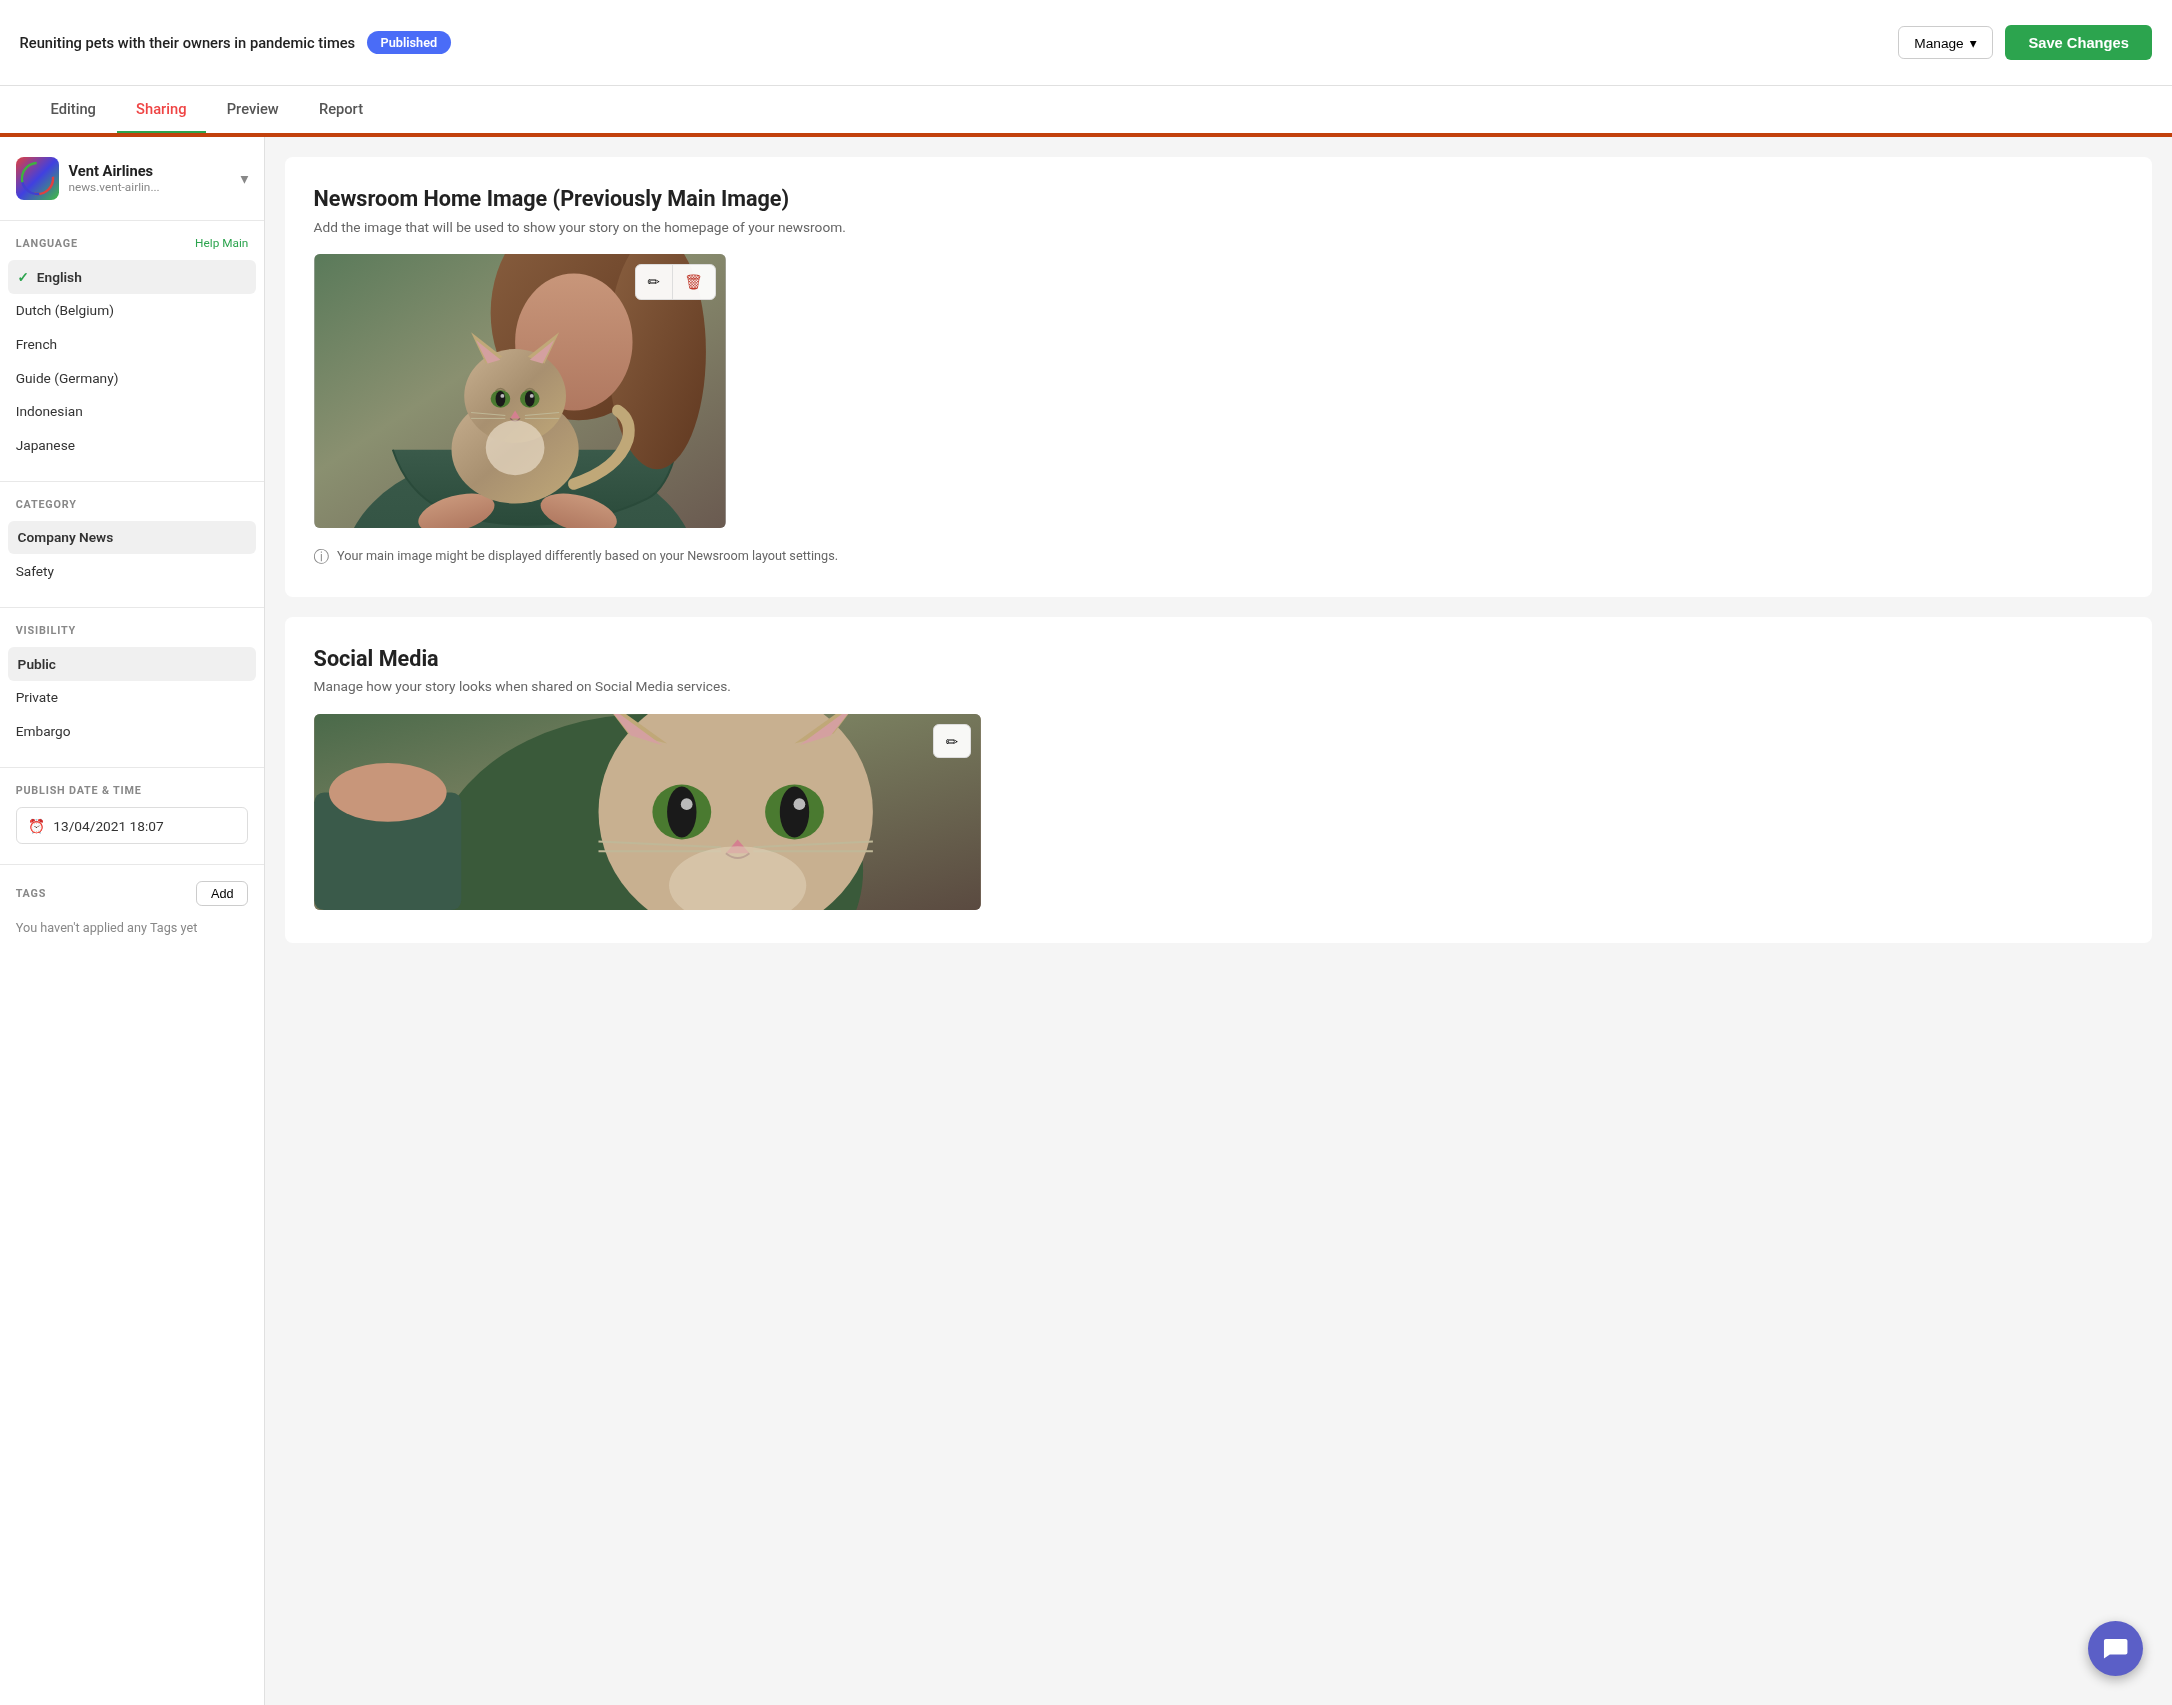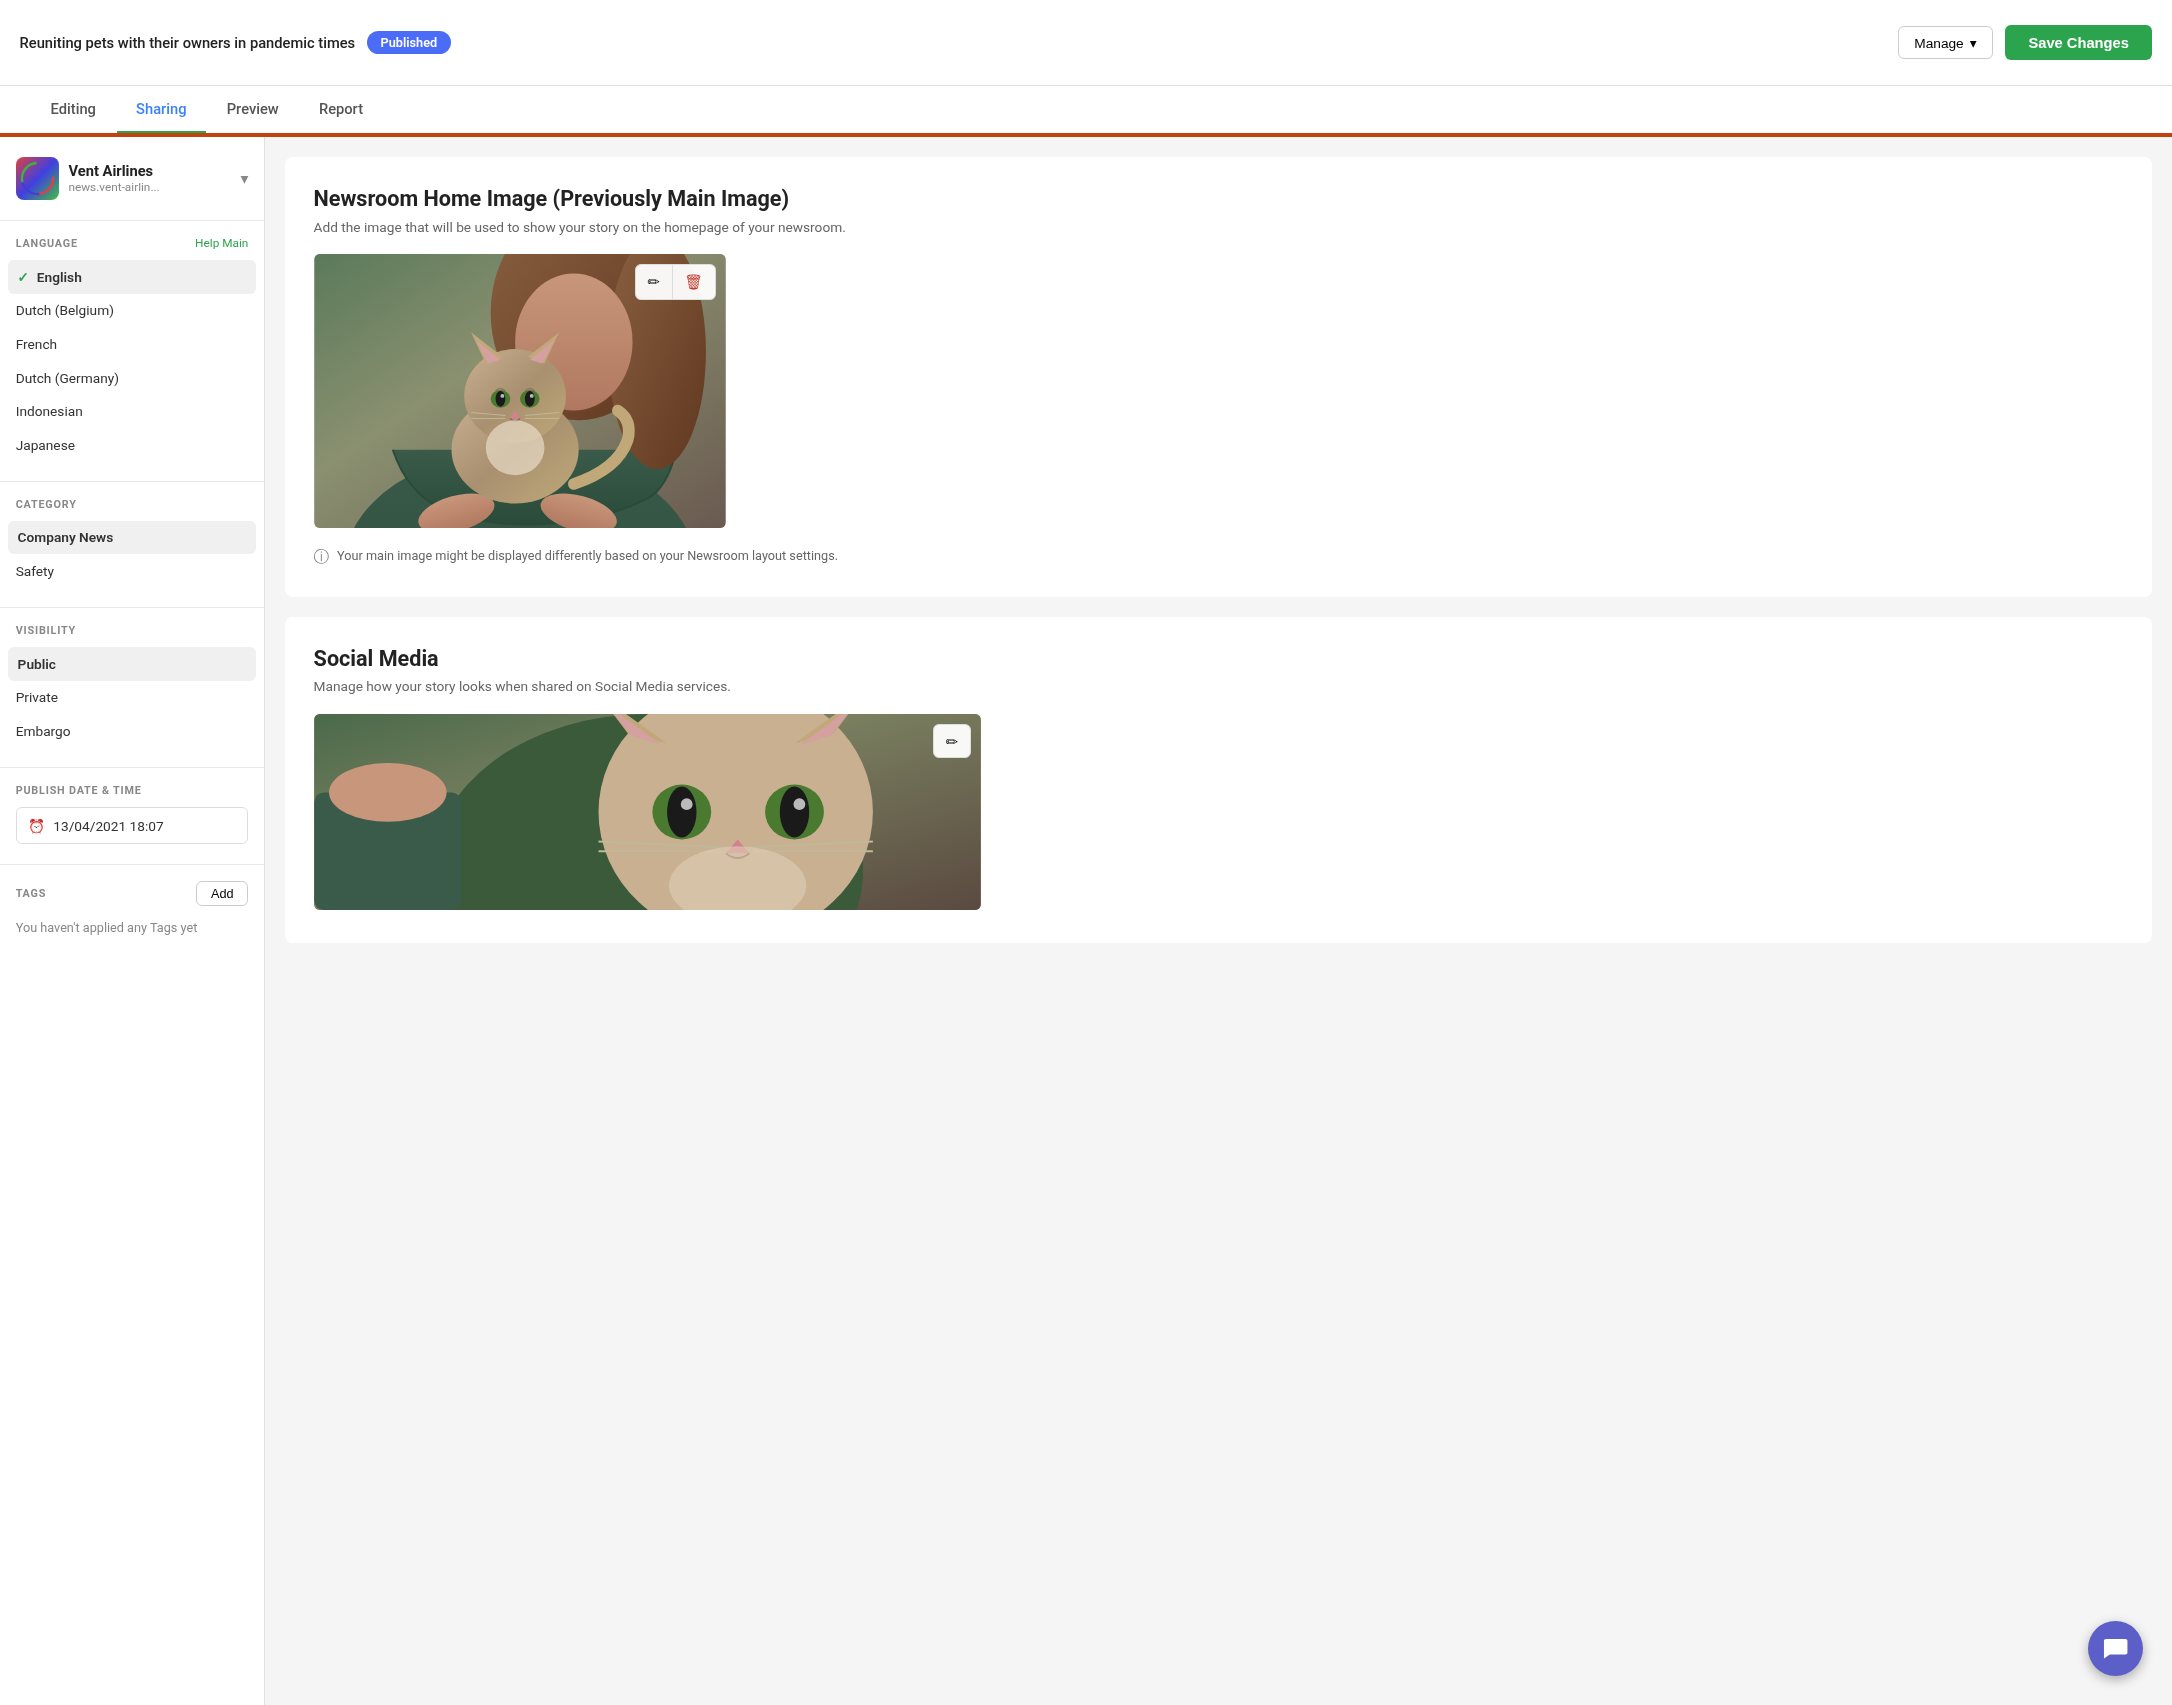--- a/index.html
+++ b/index.html
@@ -29,21 +29,21 @@
 
     
     .tab-nav {
       background: #fff; border-bottom: 4px solid #c2410c;
       display: flex; gap: 1px; padding: 0 31px; flex-shrink: 0;
     }
     .tab-item {
       padding: 13.7px 19.6px; font-size: 14.7px; cursor: pointer; color: #555;
       border-bottom: 2.9px solid transparent; font-weight: 500;
     }
-    .tab-item.active { color: #3b82f6; border-bottom-color: #2ca44e; }
+    .tab-item.active { color: #ef4444; border-bottom-color: #2ca44e; }
 
     
     .main-layout { display: flex; flex: 1; overflow: hidden; }
 
     
     .sidebar {
       width: 265px; background: #fff; border-right: 1px solid #e0e0e0;
       overflow-y: auto; flex-shrink: 0; padding: 19.6px 0;
     }
     .sidebar-section { padding: 0 0 19.6px 0; border-bottom: 1px solid #e8e8e8; margin-bottom: 15.7px; }
@@ -203,21 +203,21 @@
           <span class="check">✓</span>
           <span>English</span>
         </div>
         <div class="sidebar-item">
           <span>Dutch (Belgium)</span>
         </div>
         <div class="sidebar-item">
           <span>French</span>
         </div>
         <div class="sidebar-item">
-          <span>Dutch (Germany)</span>
+          <span>Guide (Germany)</span>
         </div>
         <div class="sidebar-item">
           <span>Indonesian</span>
         </div>
         <div class="sidebar-item">
           <span>Japanese</span>
         </div>
       </div>
 
       <div class="sidebar-section">

